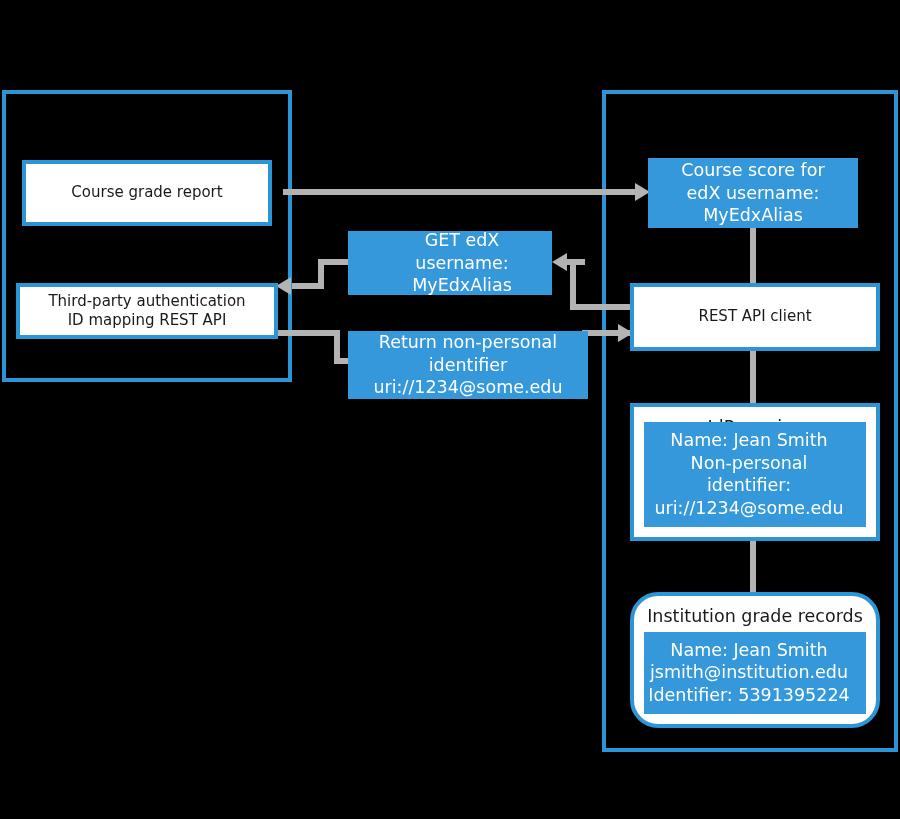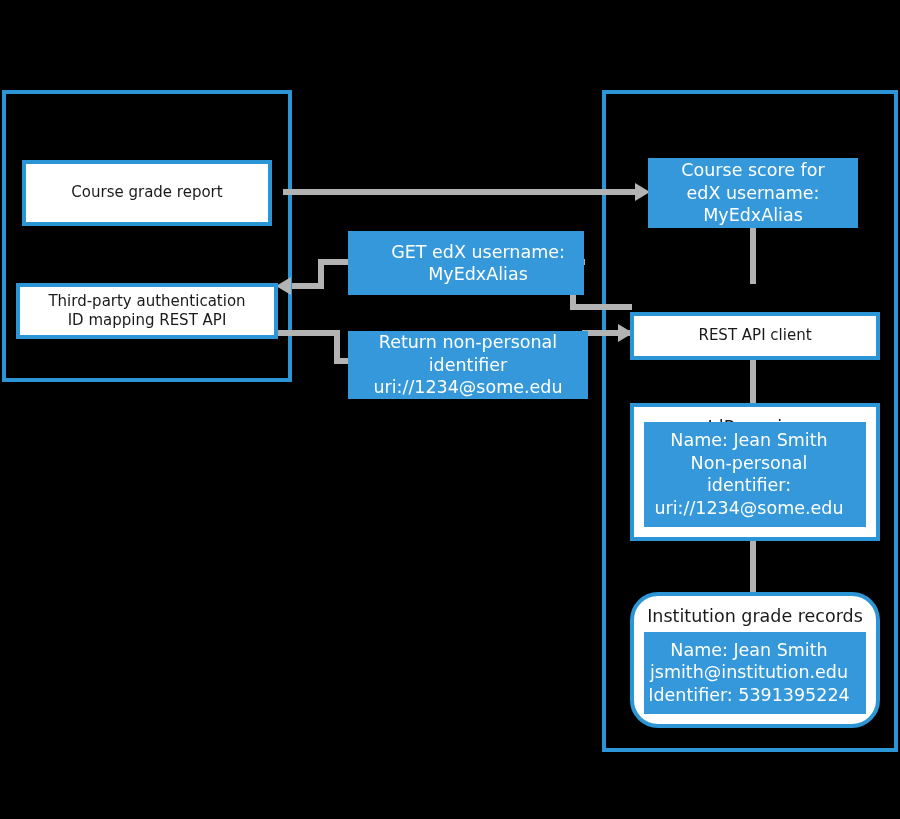--- a/index.html
+++ b/index.html
@@ -81,25 +81,25 @@
     text-align: center;
     line-height: 1.28;
     padding: 7px 16px 8px 4px;
     box-sizing: border-box;
   }
 
   
   #node-course-grade-report { left: 22px;  top: 160px; width: 250px; height: 66px; }
   #node-third-party-api     { left: 16px;  top: 283px; width: 262px; height: 56px; }
 
-  #node-get-edx-username    { left: 348px; top: 231px; width: 236px; height: 64px; padding-left: 24px; }
+  #node-get-edx-username    { left: 348px; top: 231px; width: 204px; height: 64px; padding-left: 24px; }
   #node-return-identifier   { left: 348px; top: 331px; width: 240px; height: 68px; }
 
   #node-course-score        { left: 648px; top: 158px; width: 210px; height: 70px; }
-  #node-rest-api-client     { left: 630px; top: 283px; width: 250px; height: 48px; margin-top: 29px; }
+  #node-rest-api-client     { left: 630px; top: 283px; width: 250px; height: 68px; }
   #node-idp-service         { left: 630px; top: 403px; width: 250px; height: 138px; }
   #node-institution-records { left: 630px; top: 592px; width: 250px; height: 136px; border-radius: 28px; }
 
   
   .conn {
     position: absolute;
     background: #b3b3b3;
   }
   .h { height: 6px; }
   .v { width: 6px; }

